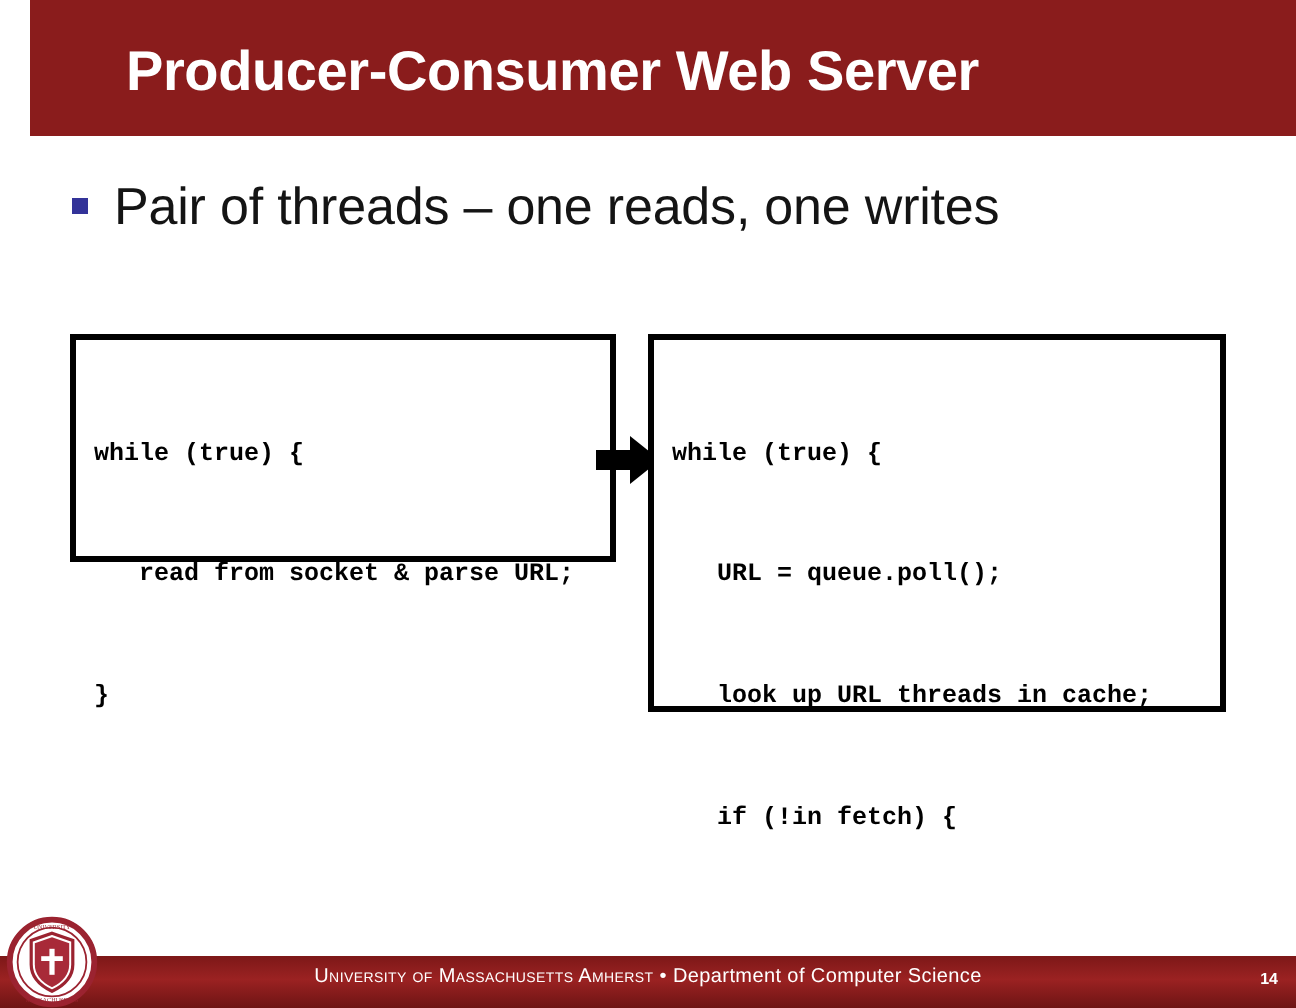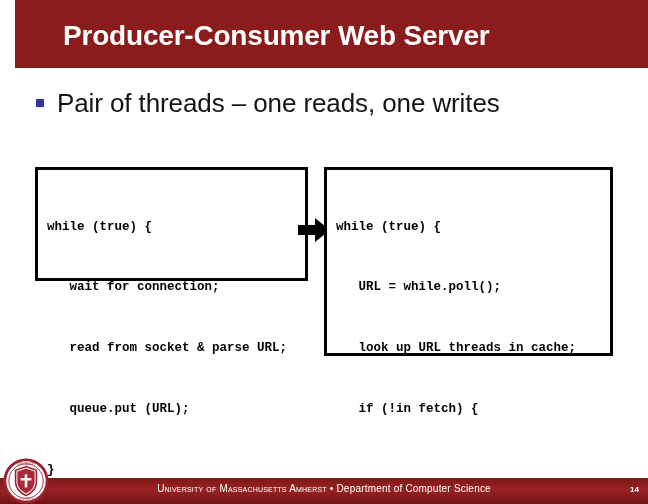--- a/index.html
+++ b/index.html
@@ -143,35 +143,33 @@
   <div id="title-text">Producer-Consumer Web Server</div>
 </div>
 
 <div id="bullet-row">
   <span id="bullet-marker"></span>
   <span id="bullet-label">Pair of threads – one reads, one writes</span>
 </div>
 
 <div class="code-box" id="producer-code-box">
   <span class="code-line">while (true) {</span>
-  <span class="code-line">   wait for connection;</span>
   <span class="code-line">   read from socket &amp; parse URL;</span>
-  <span class="code-line">   queue.put (URL);</span>
   <span class="code-line">}</span>
 </div>
 
 <div id="flow-arrow">
   <svg width="32" height="24" viewBox="0 0 32 24" xmlns="http://www.w3.org/2000/svg">
     <polygon points="0,7 17,7 17,0 32,12 17,24 17,17 0,17" fill="#000000"></polygon>
   </svg>
 </div>
 
 <div class="code-box" id="consumer-code-box">
   <span class="code-line">while (true) {</span>
-  <span class="code-line">   URL = while.poll();</span>
+  <span class="code-line">   URL = queue.poll();</span>
   <span class="code-line">   look up URL threads in cache;</span>
   <span class="code-line">   if (!in fetch) {</span>
   
   
   
   
 </div>
 
 <div id="footer-bar"></div>
 

